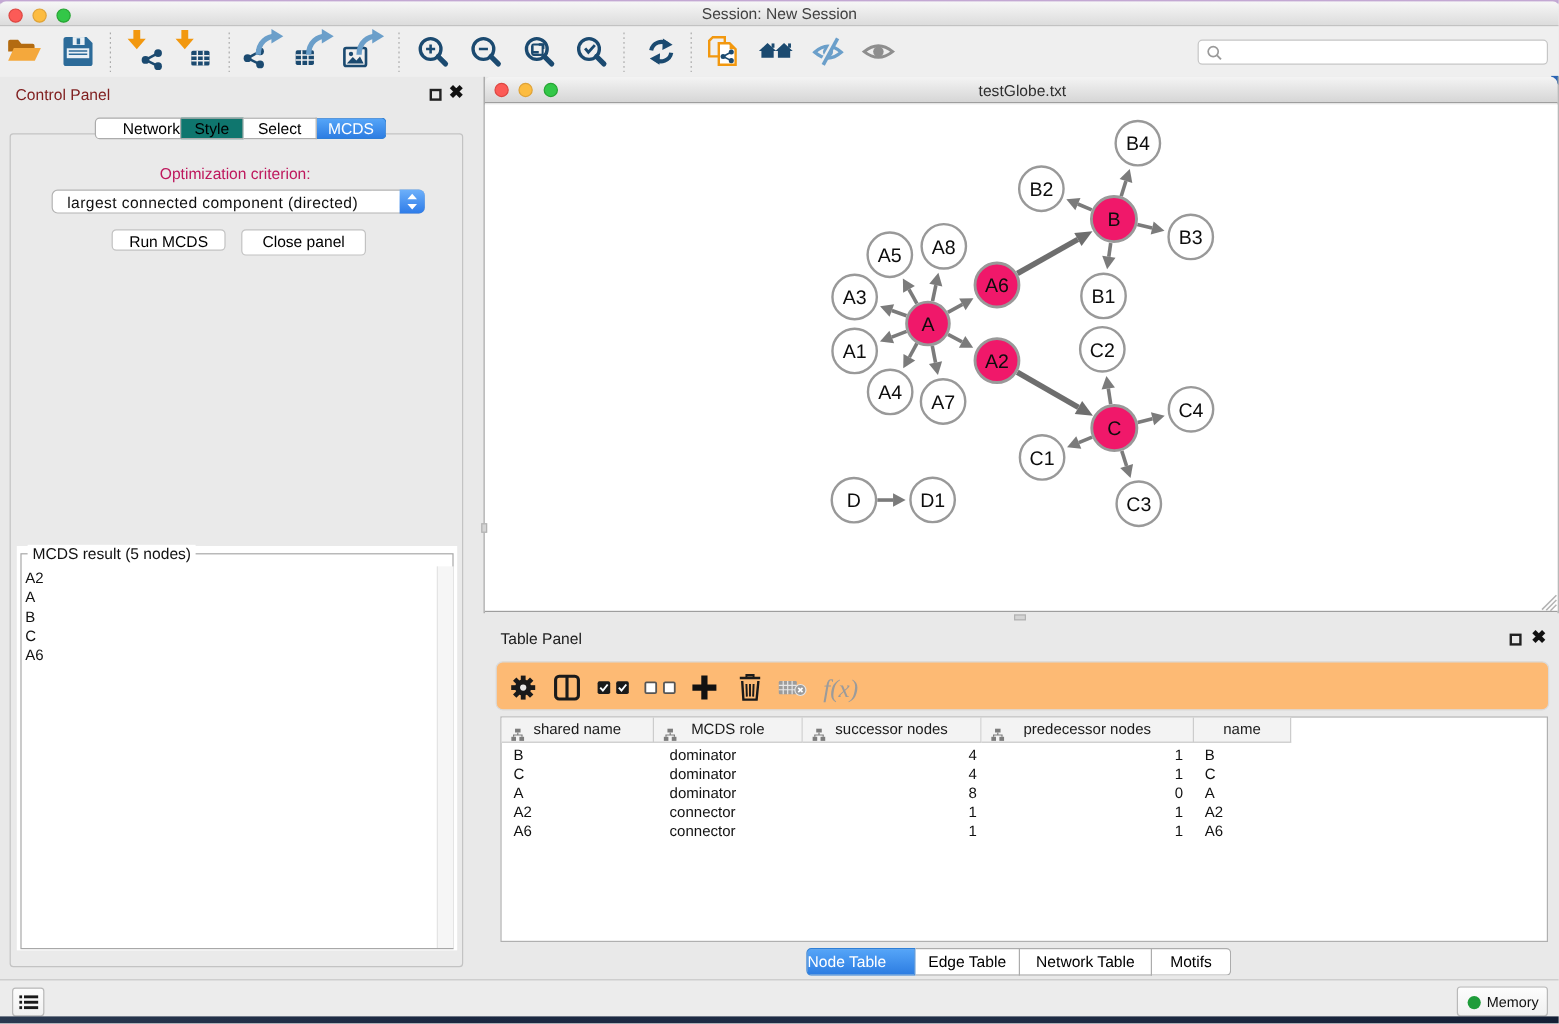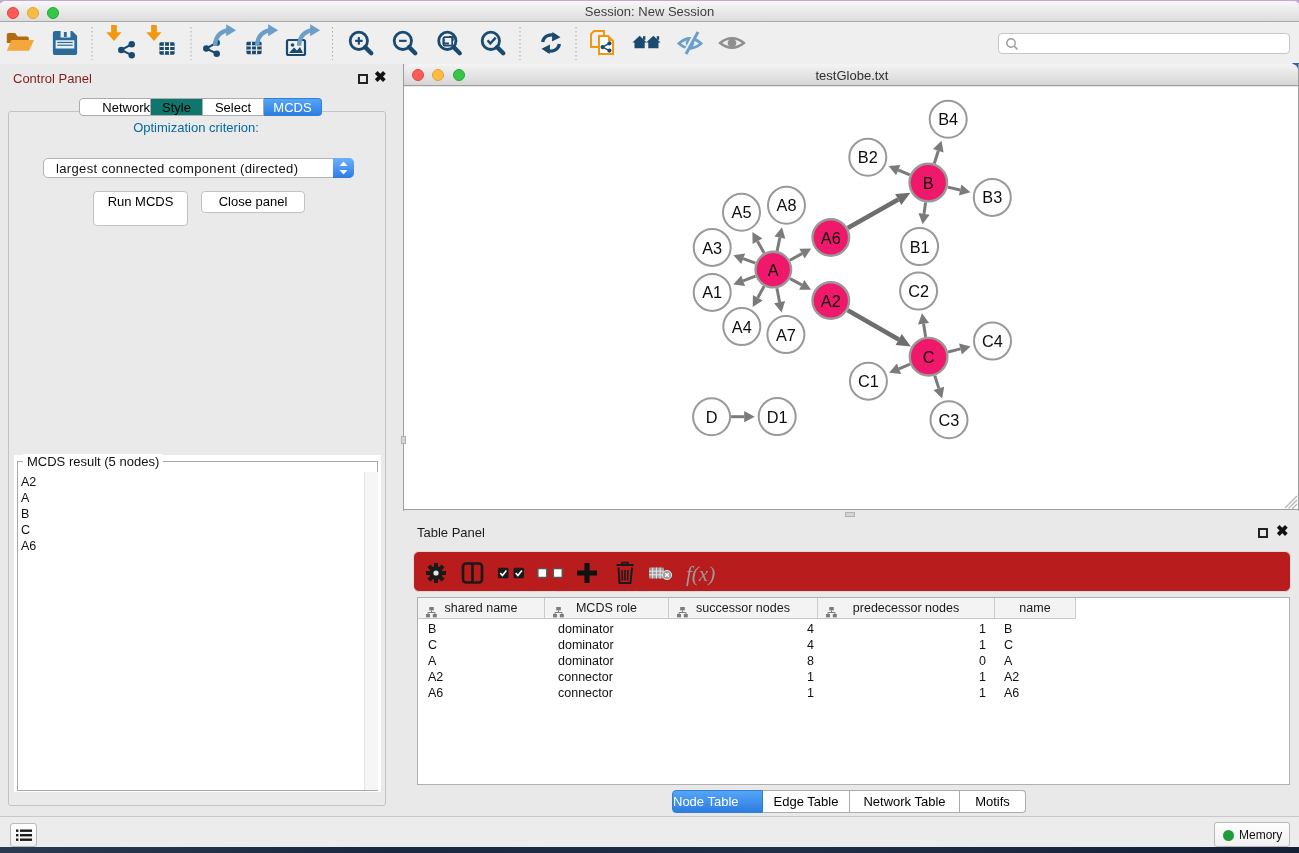--- a/index.html
+++ b/index.html
@@ -167,31 +167,31 @@
   <div class="abs" style="left:358px;top:10px;width:10px;height:10px;border:2px solid #222"></div>
   <div class="abs" style="left:374px;top:4px;font-size:15px;font-weight:bold;color:#111">✖</div>
   <div class="abs" style="left:8px;top:47px;width:378px;height:695px;background:#eaeaea;border:1px solid #c3c3c3;border-radius:3px"></div>
 
   <div class="abs" style="left:79px;top:34px;height:18px;display:flex;font-size:13px">
     <div style="width:72px;background:#fff;border:1px solid #acacac;border-radius:4px 0 0 4px;text-align:right;line-height:17px">Network</div>
     <div style="width:52px;background:#0f766e;border:1px solid #acacac;border-left:none;text-align:center;line-height:17px">Style</div>
     <div style="width:61px;background:#fff;border:1px solid #acacac;border-left:none;text-align:center;line-height:17px">Select</div>
     <div style="width:58px;background:linear-gradient(#55a5f8,#2d7de2);color:#fff;border:1px solid #2f7fd6;border-left:none;border-radius:0 4px 4px 0;text-align:center;line-height:17px">MCDS</div>
   </div>
-  <div class="abs" style="left:0;top:56px;width:392px;text-align:center;font-size:13px;color:#0369a1">Optimization criterion:</div>
+  <div class="abs" style="left:0;top:73px;width:392px;text-align:center;font-size:13px;color:#be185d">Optimization criterion:</div>
 
   <div class="abs" style="left:43px;top:94px;width:311px;height:20px;background:#fff;border:1px solid #b4b4b4;border-radius:5px">
     <div class="abs" style="left:12px;top:1.5px;font-size:13px;letter-spacing:0.35px;color:#111">largest connected component (directed)</div>
     <div class="abs" style="right:-1px;top:-1px;width:21px;height:20px;background:linear-gradient(#6db0fa,#2d7be8);border-radius:0 5px 5px 0">
       <svg width="21" height="20" viewBox="0 0 21 20">
           <path d="M6.5 8 L10.5 3.5 L14.5 8 Z M6.5 12 L10.5 16.5 L14.5 12 Z" fill="#fff"></path>
         </svg>
     </div>
   </div>
-  <div class="abs" style="left:93px;top:127px;width:95px;height:35px;background:#fff;border:1px solid #c2c2c2;border-radius:4px;text-align:center;font-size:13px;line-height:20px">Run MCDS</div>
+  <div class="abs" style="left:93px;top:127px;width:95px;height:18px;background:#fff;border:1px solid #c2c2c2;border-radius:4px;text-align:center;font-size:13px;line-height:20px">Run MCDS</div>
   <div class="abs" style="left:201px;top:127px;width:104px;height:22px;background:#fff;border:1px solid #c2c2c2;border-radius:4px;text-align:center;font-size:13px;line-height:20px">Close panel</div>
 
   <div class="abs" style="left:14px;top:391px;width:367px;height:337px;background:#fff"></div>
   <div class="abs" style="left:17px;top:397px;width:361px;height:330px;border:1px solid #a8a8a8"></div>
   <div class="abs" style="left:299.5px;top:408px;width:14px;height:318px;background:#f6f6f6;border-left:1px solid #e4e4e4;margin-left:64px"></div>
   <div class="abs" style="left:23px;top:390px;background:#fff;padding:0 4px;font-size:13px;color:#111">MCDS result (5 nodes)</div>
   <div class="abs" style="left:21px;top:410px;font-size:12.5px;line-height:16px;color:#111">A2<br>A<br>B<br>C<br>A6</div>
 </div>
 
 <div class="abs" style="left:1292px;top:63px;width:7px;height:8px;background:#2a64b4;clip-path:polygon(0 0,100% 0,100% 100%)"></div>
@@ -291,21 +291,21 @@
       </g>
   </svg>
   <div class="abs" style="left:-3px;top:372px;width:5px;height:8px;background:#d4d4d4;border:1px solid #b2b2b2"></div>
 </div>
 <div class="abs" style="left:845px;top:512px;width:10px;height:5px;background:#d4d4d4;border:1px solid #b2b2b2"></div>
 
 <div class="abs" id="tablepanel" style="left:403px;top:520px;width:896px;height:295px">
   <div class="abs" style="left:14px;top:5px;font-size:13px;color:#1c1c1c">Table Panel</div>
   <div class="abs" style="left:855px;top:8px;width:10px;height:10px;border:2px solid #222"></div>
   <div class="abs" style="left:873px;top:2px;font-size:15px;font-weight:bold;color:#111">✖</div>
-  <div class="abs" id="ttoolbar" style="left:10px;top:31px;width:878px;height:41px;background:#b91c1c;border:1px solid #dadada;border-radius:6px">
+  <div class="abs" id="ttoolbar" style="left:10px;top:31px;width:878px;height:41px;background:#fdba74;border:1px solid #dadada;border-radius:6px">
       <svg class="abs" style="left:0;top:0" width="878" height="41" viewBox="0 0 878 41">
         <g transform="translate(22,21)" fill="#1a1a1a">
           <rect x="-2" y="-10" width="4" height="5" transform="rotate(0)"></rect>
           <rect x="-2" y="-10" width="4" height="5" transform="rotate(45)"></rect>
           <rect x="-2" y="-10" width="4" height="5" transform="rotate(90)"></rect>
           <rect x="-2" y="-10" width="4" height="5" transform="rotate(135)"></rect>
           <rect x="-2" y="-10" width="4" height="5" transform="rotate(180)"></rect>
           <rect x="-2" y="-10" width="4" height="5" transform="rotate(225)"></rect>
           <rect x="-2" y="-10" width="4" height="5" transform="rotate(270)"></rect>
           <rect x="-2" y="-10" width="4" height="5" transform="rotate(315)"></rect>

